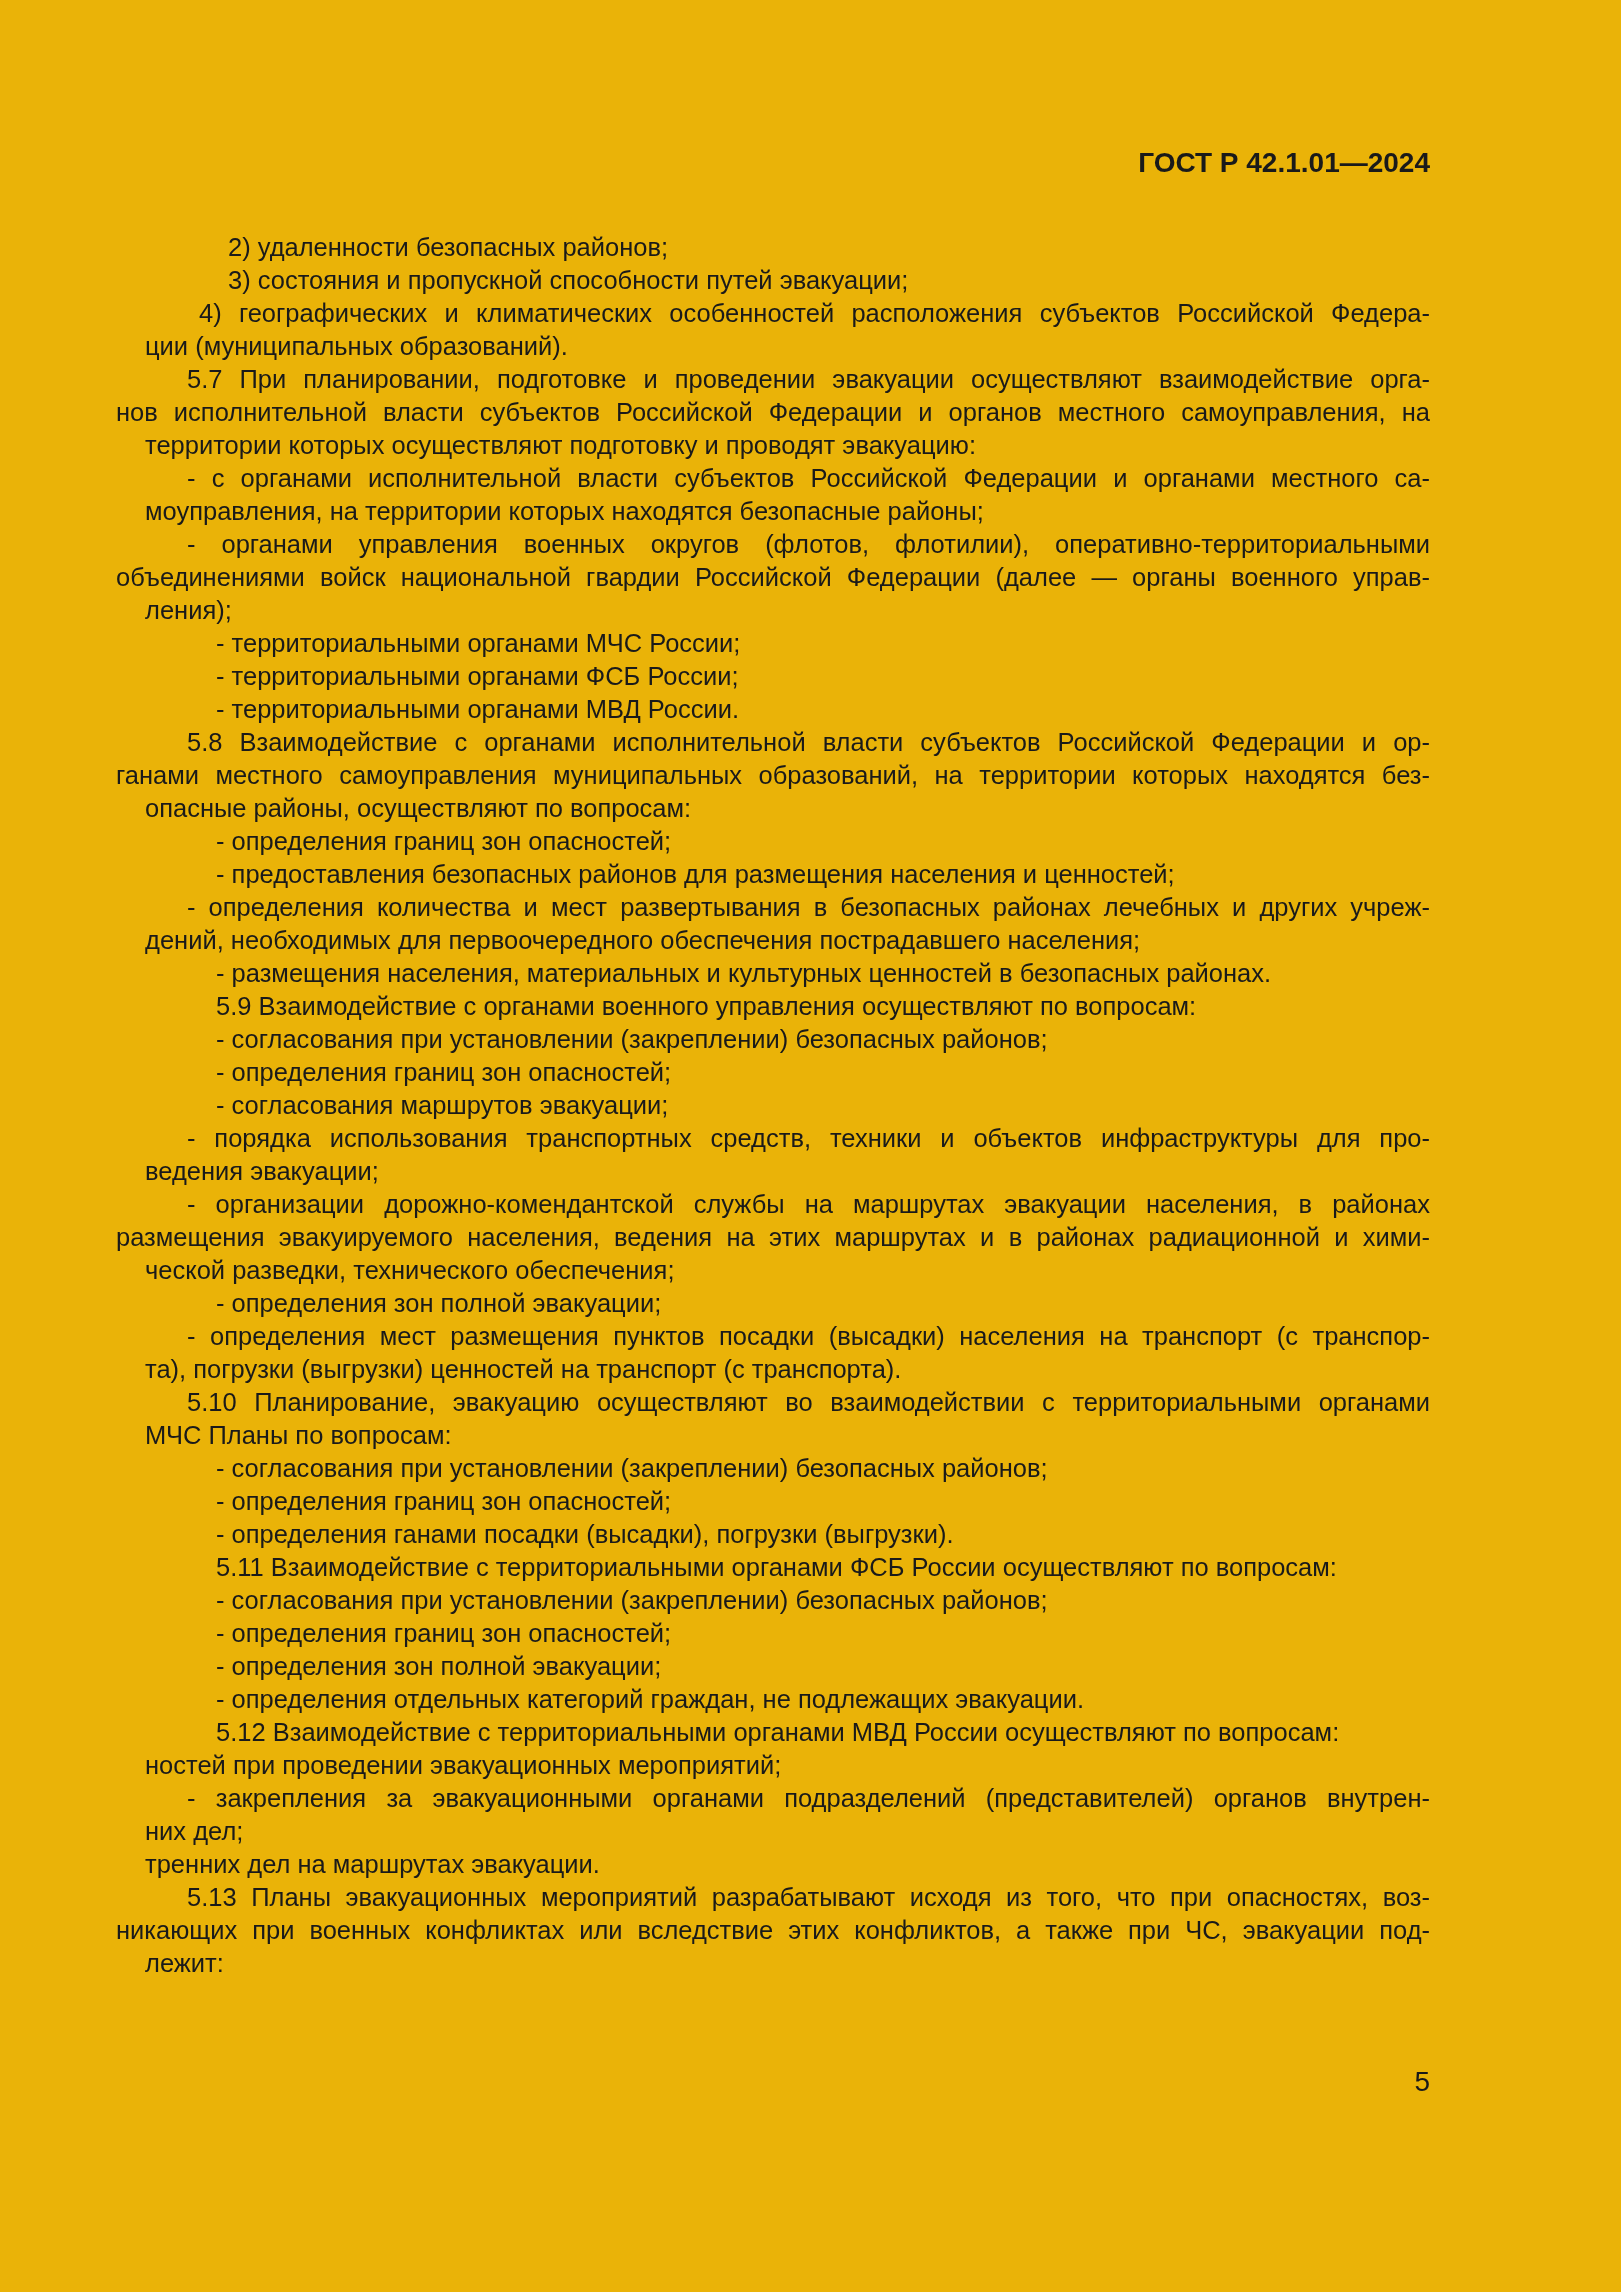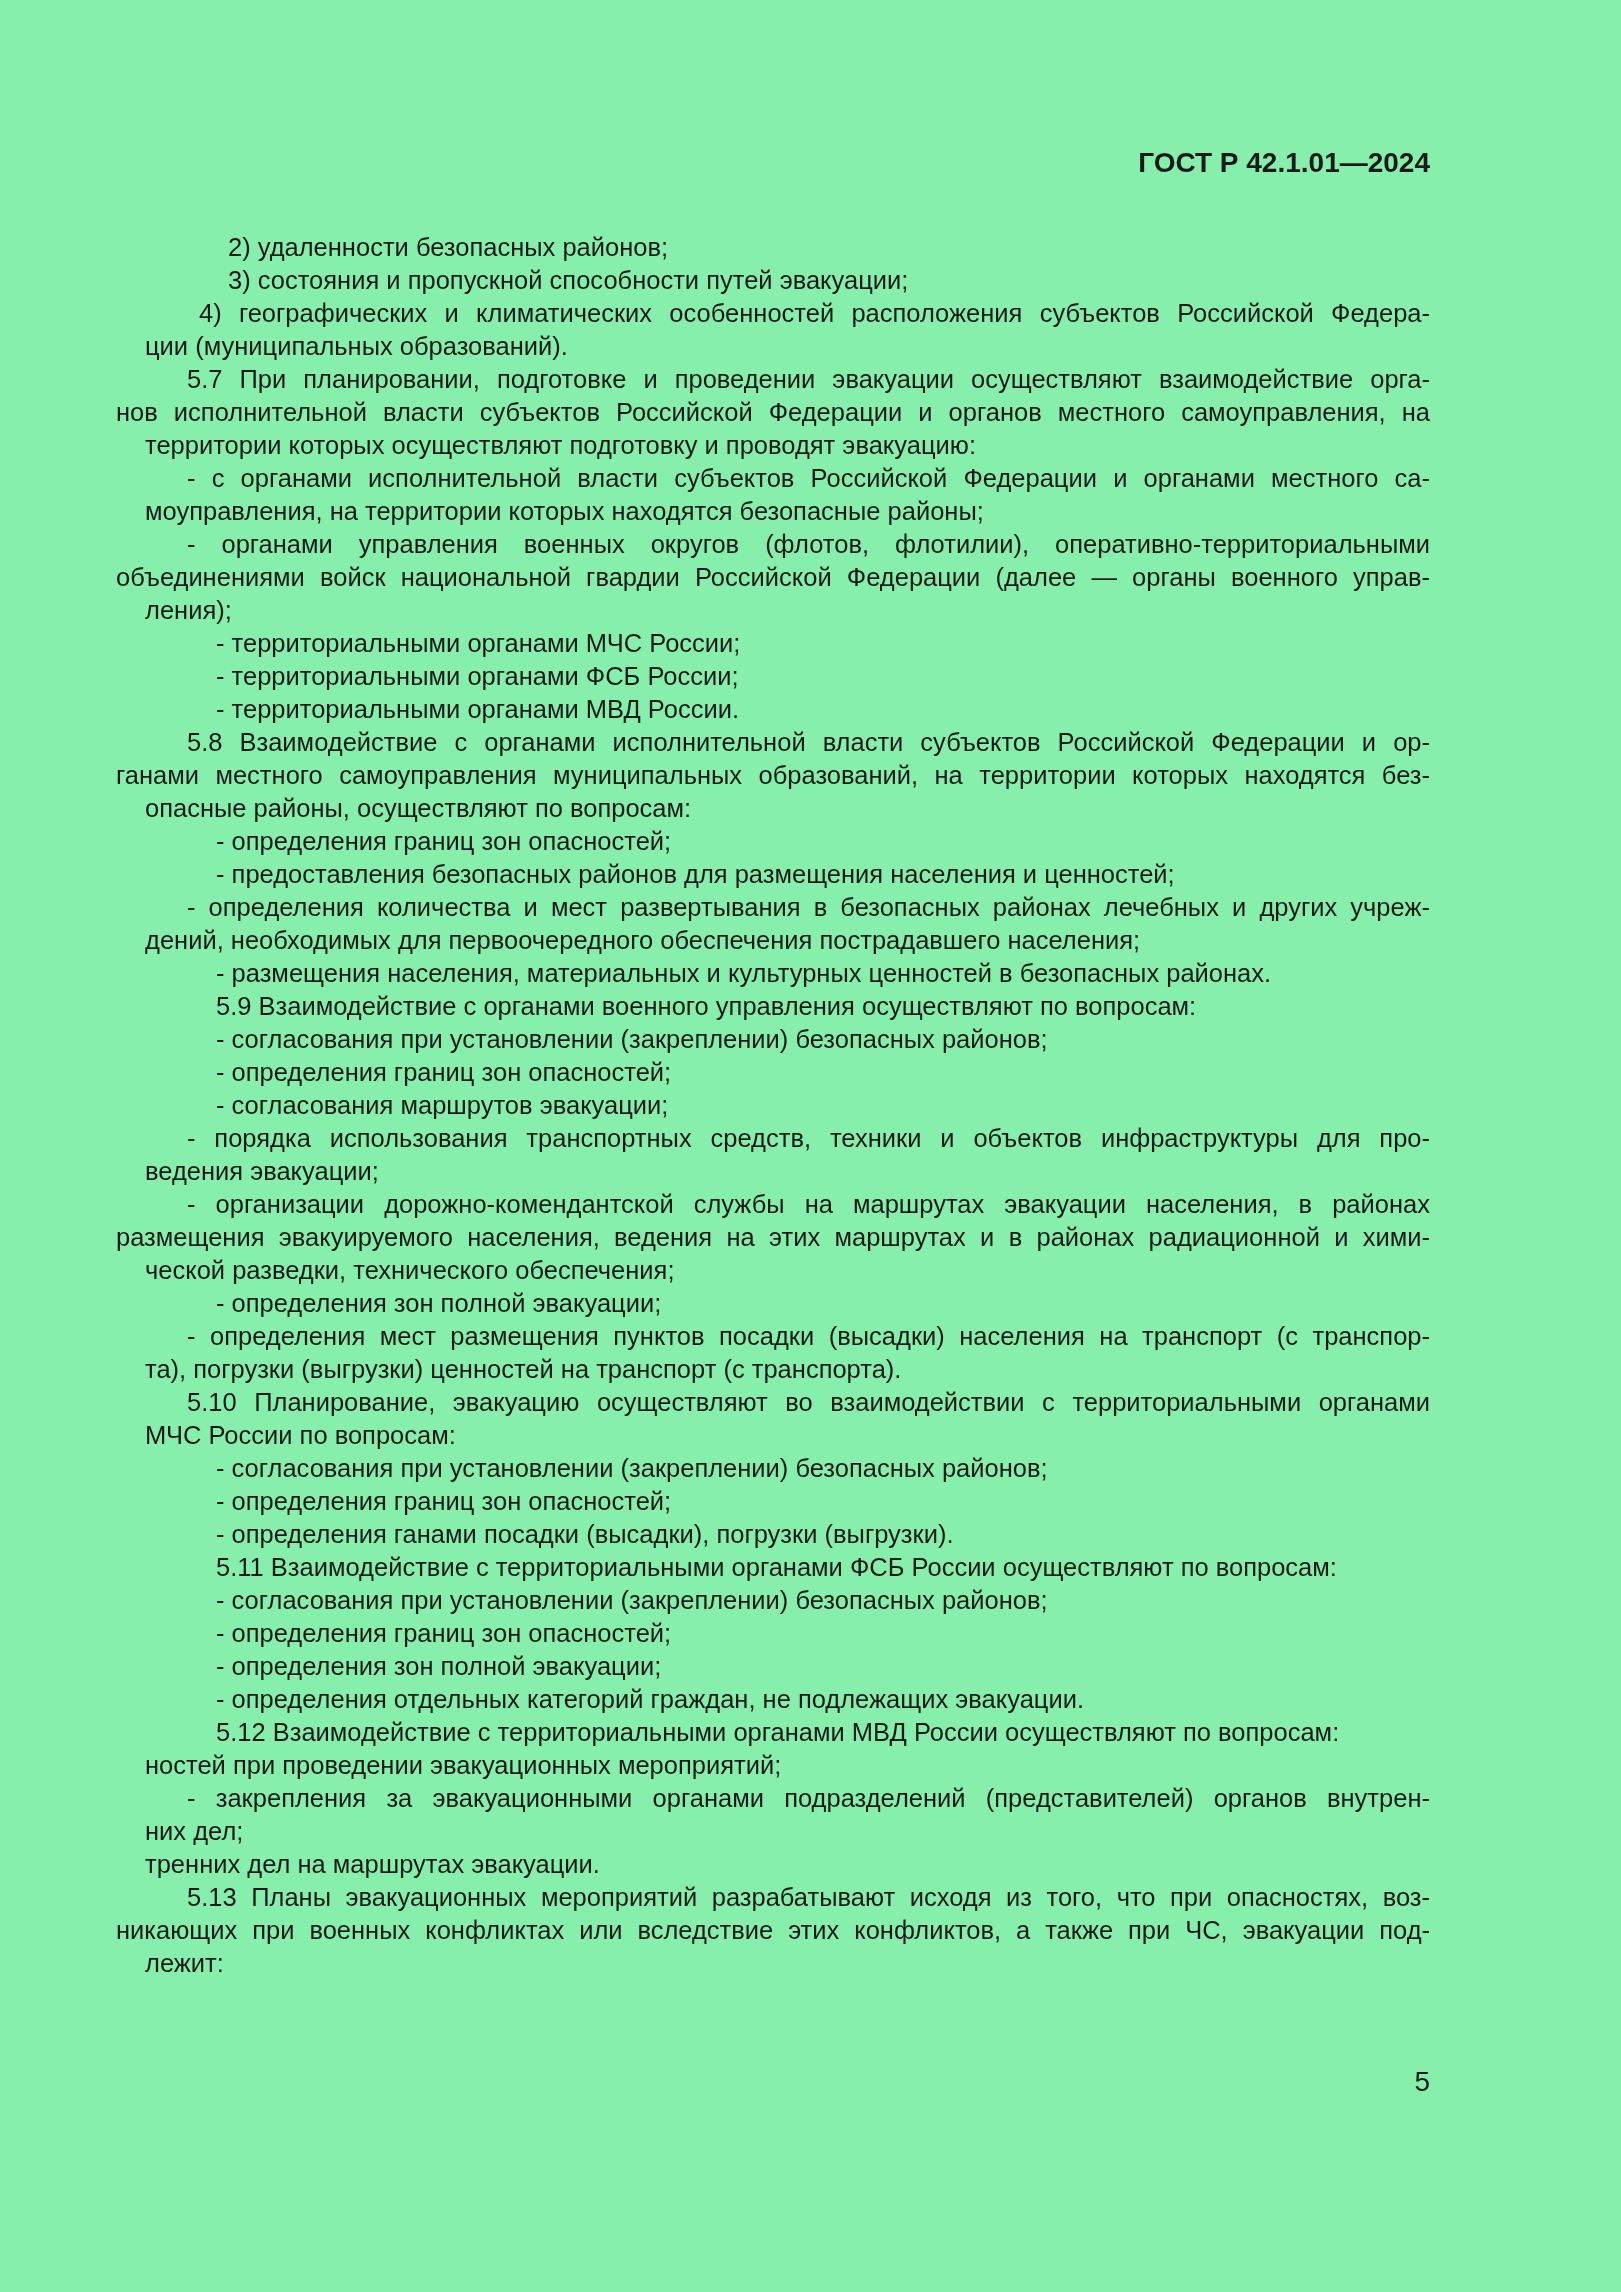--- a/index.html
+++ b/index.html
@@ -4,21 +4,21 @@
 <style>
   html, body {
     margin: 0;
     padding: 0;
     background: #ffffff;
   }
   .page {
     position: relative;
     width: 1621px;
     height: 2293px;
-    background: #86efac;
+    background: #eab308;
     font-family: "Liberation Sans", sans-serif;
     color: #1a1a1a;
     overflow: hidden;
   }
   .running-header {
     position: absolute;
     top: 147px;
     left: 116px;
     width: 1314px;
     text-align: right;
@@ -144,21 +144,21 @@
       </div>
       <div class="paragraph">
         <div class="line first-ind last">- определения зон полной эвакуации;</div>
       </div>
       <div class="paragraph">
         <div class="line first-ind">- определения мест размещения пунктов посадки (высадки) населения на транспорт (с транспор-</div>
         <div class="line last">та), погрузки (выгрузки) ценностей на транспорт (с транспорта).</div>
       </div>
       <div class="paragraph">
         <div class="line first-ind">5.10 Планирование, эвакуацию осуществляют во взаимодействии с территориальными органами</div>
-        <div class="line last">МЧС России по вопросам:</div>
+        <div class="line last">МЧС Планы по вопросам:</div>
       </div>
       <div class="paragraph">
         <div class="line first-ind last">- согласования при установлении (закреплении) безопасных районов;</div>
       </div>
       <div class="paragraph">
         <div class="line first-ind last">- определения границ зон опасностей;</div>
       </div>
       <div class="paragraph">
         <div class="line first-ind last">- определения ганами посадки (высадки), погрузки (выгрузки).</div>
       </div>

